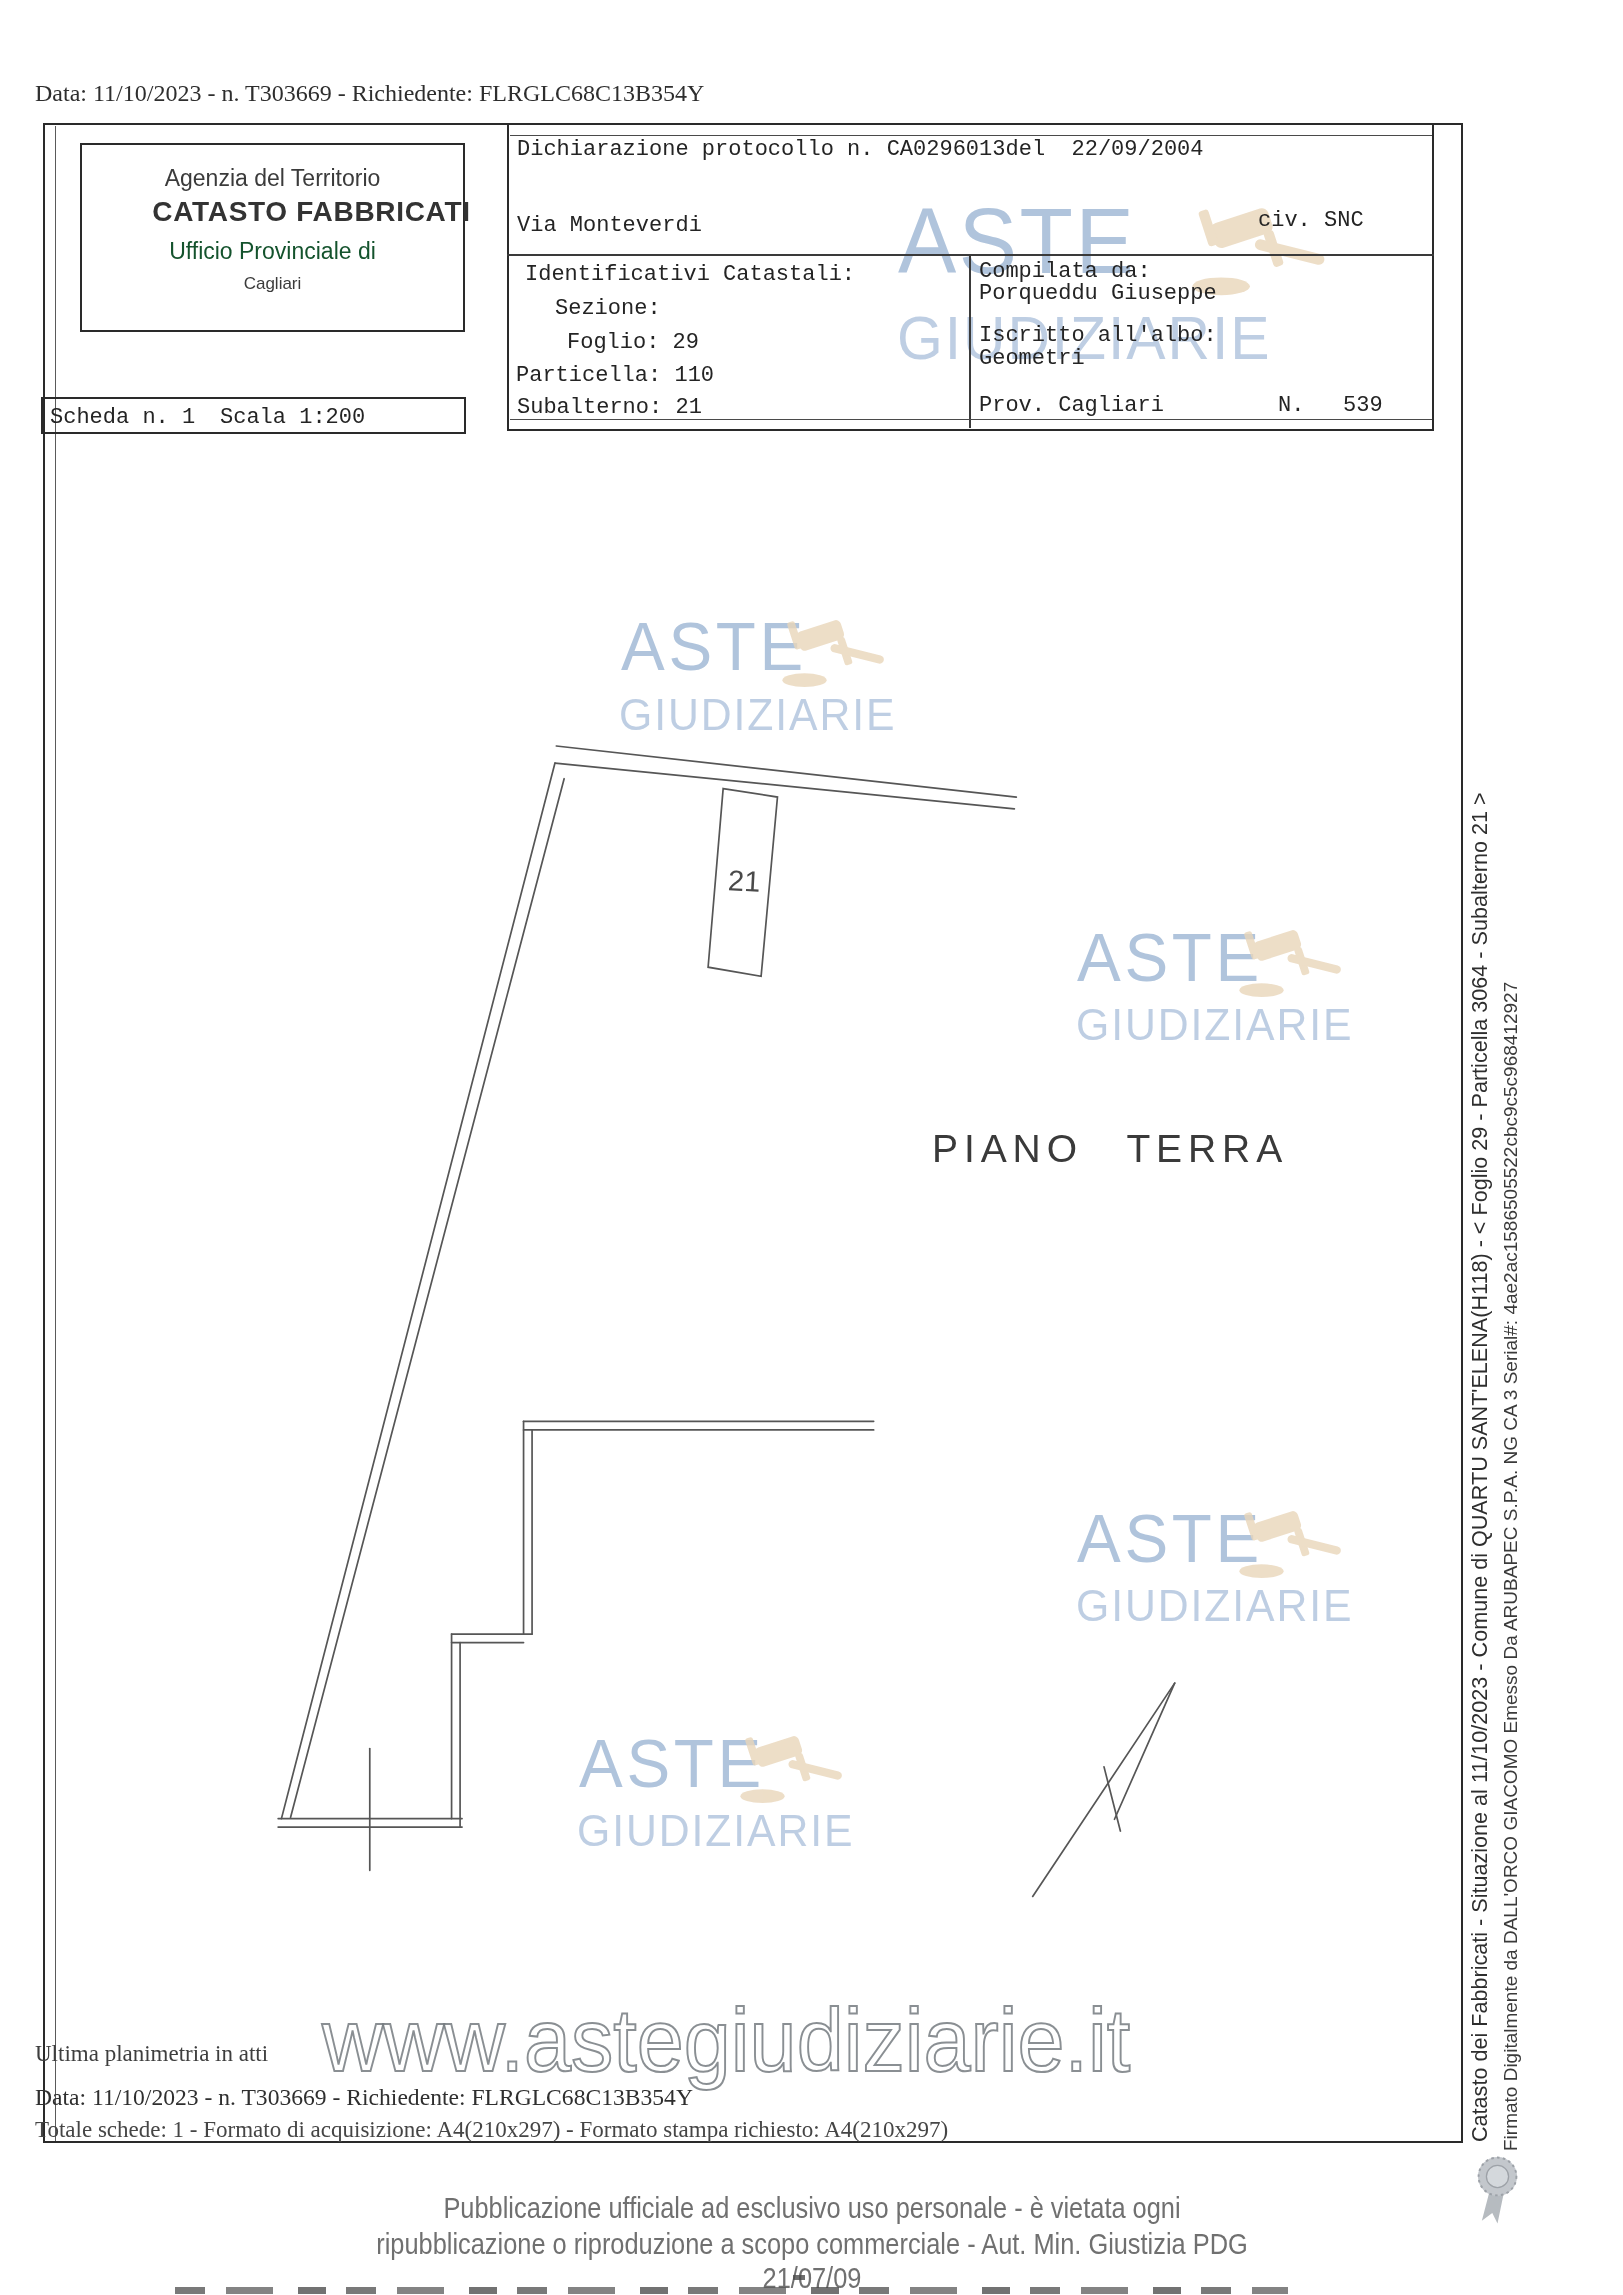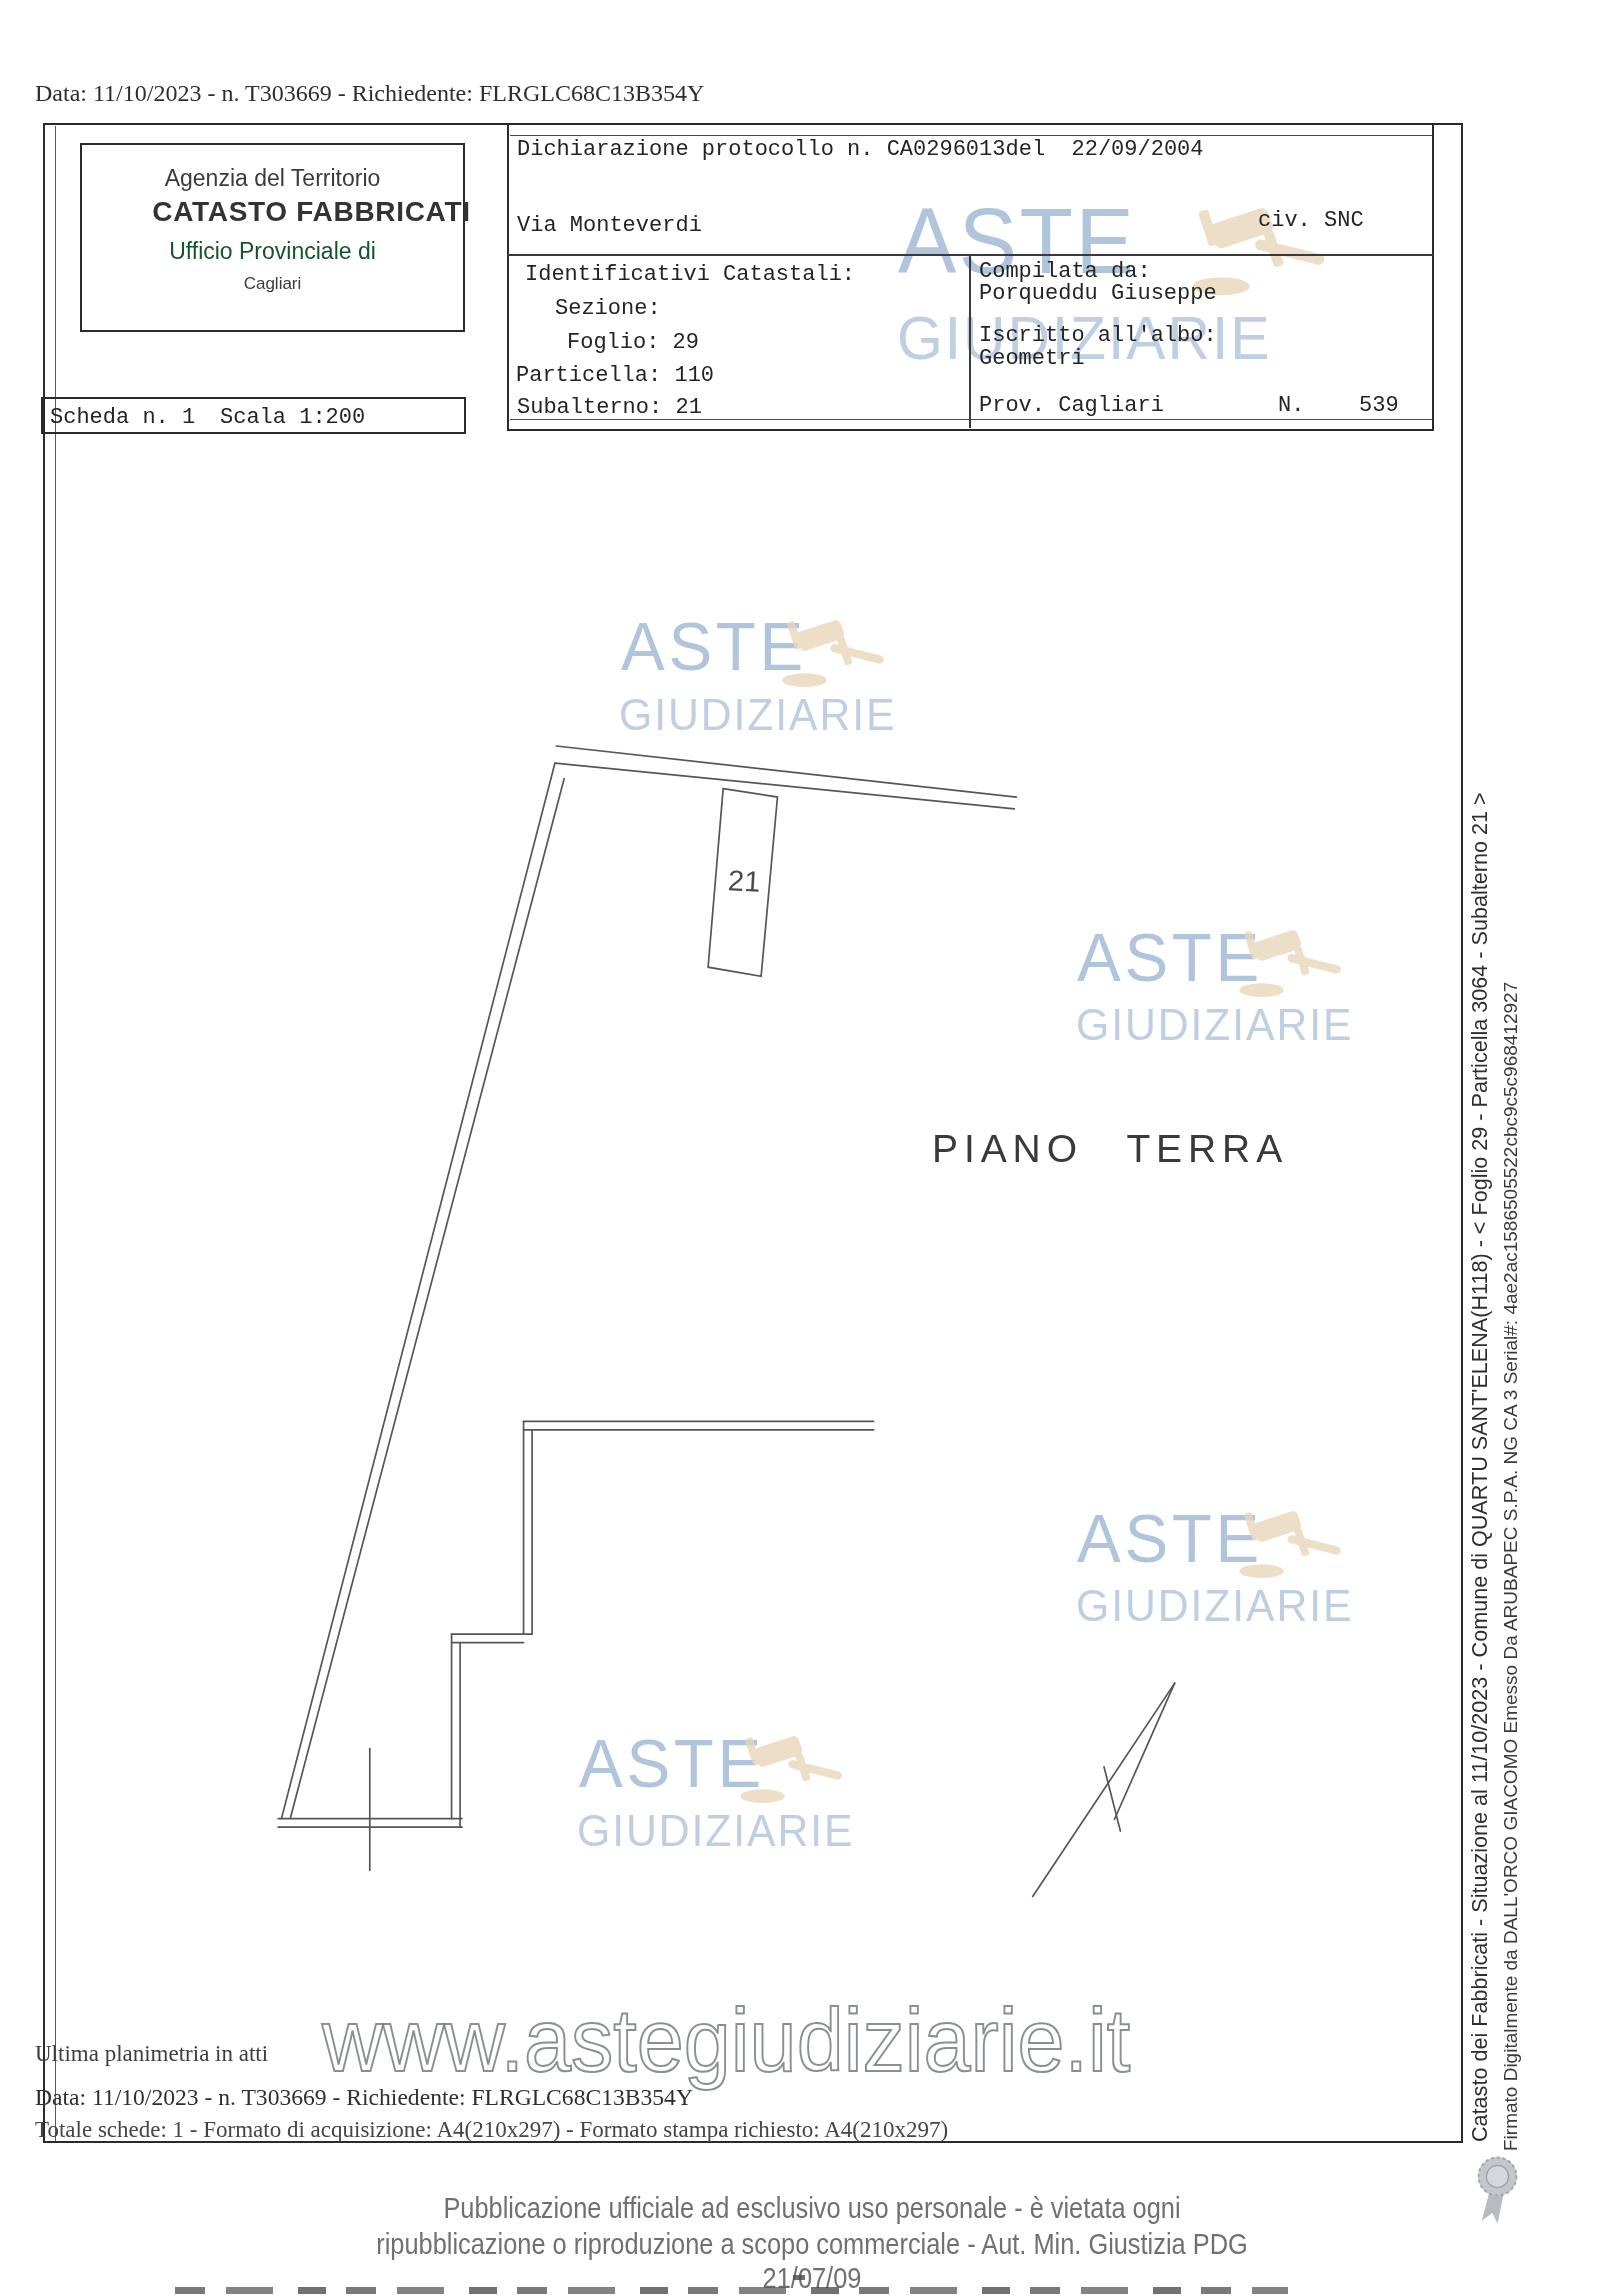--- a/index.html
+++ b/index.html
@@ -77,21 +77,21 @@
   <div class="abs mono" style="left:567px;top:330px;">Foglio: 29</div>
   <div class="abs mono" style="left:516px;top:363px;">Particella: 110</div>
   <div class="abs mono" style="left:517px;top:395px;">Subalterno: 21</div>
 
   <div class="abs mono" style="left:979px;top:259px;">Compilata da:</div>
   <div class="abs mono" style="left:979px;top:281px;">Porqueddu Giuseppe</div>
   <div class="abs mono" style="left:979px;top:323px;">Iscritto all'albo:</div>
   <div class="abs mono" style="left:979px;top:346px;">Geometri</div>
   <div class="abs mono" style="left:979px;top:393px;">Prov. Cagliari</div>
   <div class="abs mono" style="left:1278px;top:393px;">N.</div>
-  <div class="abs mono" style="left:1343px;top:393px;margin-left:16px;">539</div>
+  <div class="abs mono" style="left:1343px;top:393px;">539</div>
 
   <div class="abs wm wm-aste" style="left:621px;top:607px;">ASTE</div>
   <div class="abs wm wm-giu" style="left:619px;top:689px;">GIUDIZIARIE</div>
   <svg class="abs" style="left:780px;top:617px;" width="108" height="79" viewBox="0 0 200 150">
     <g fill="#e9d6ba" opacity="0.8">
       <rect x="30" y="16" width="88" height="38" rx="10" transform="rotate(-18 74 35)"></rect>
       <rect x="18" y="8" width="15" height="54" rx="5" transform="rotate(-18 25 35)"></rect>
       <rect x="113" y="38" width="15" height="54" rx="5" transform="rotate(-18 120 65)"></rect>
       <rect x="92" y="62" width="104" height="16" rx="8" transform="rotate(14 144 70)"></rect>
       <ellipse cx="44" cy="120" rx="42" ry="13"></ellipse>

